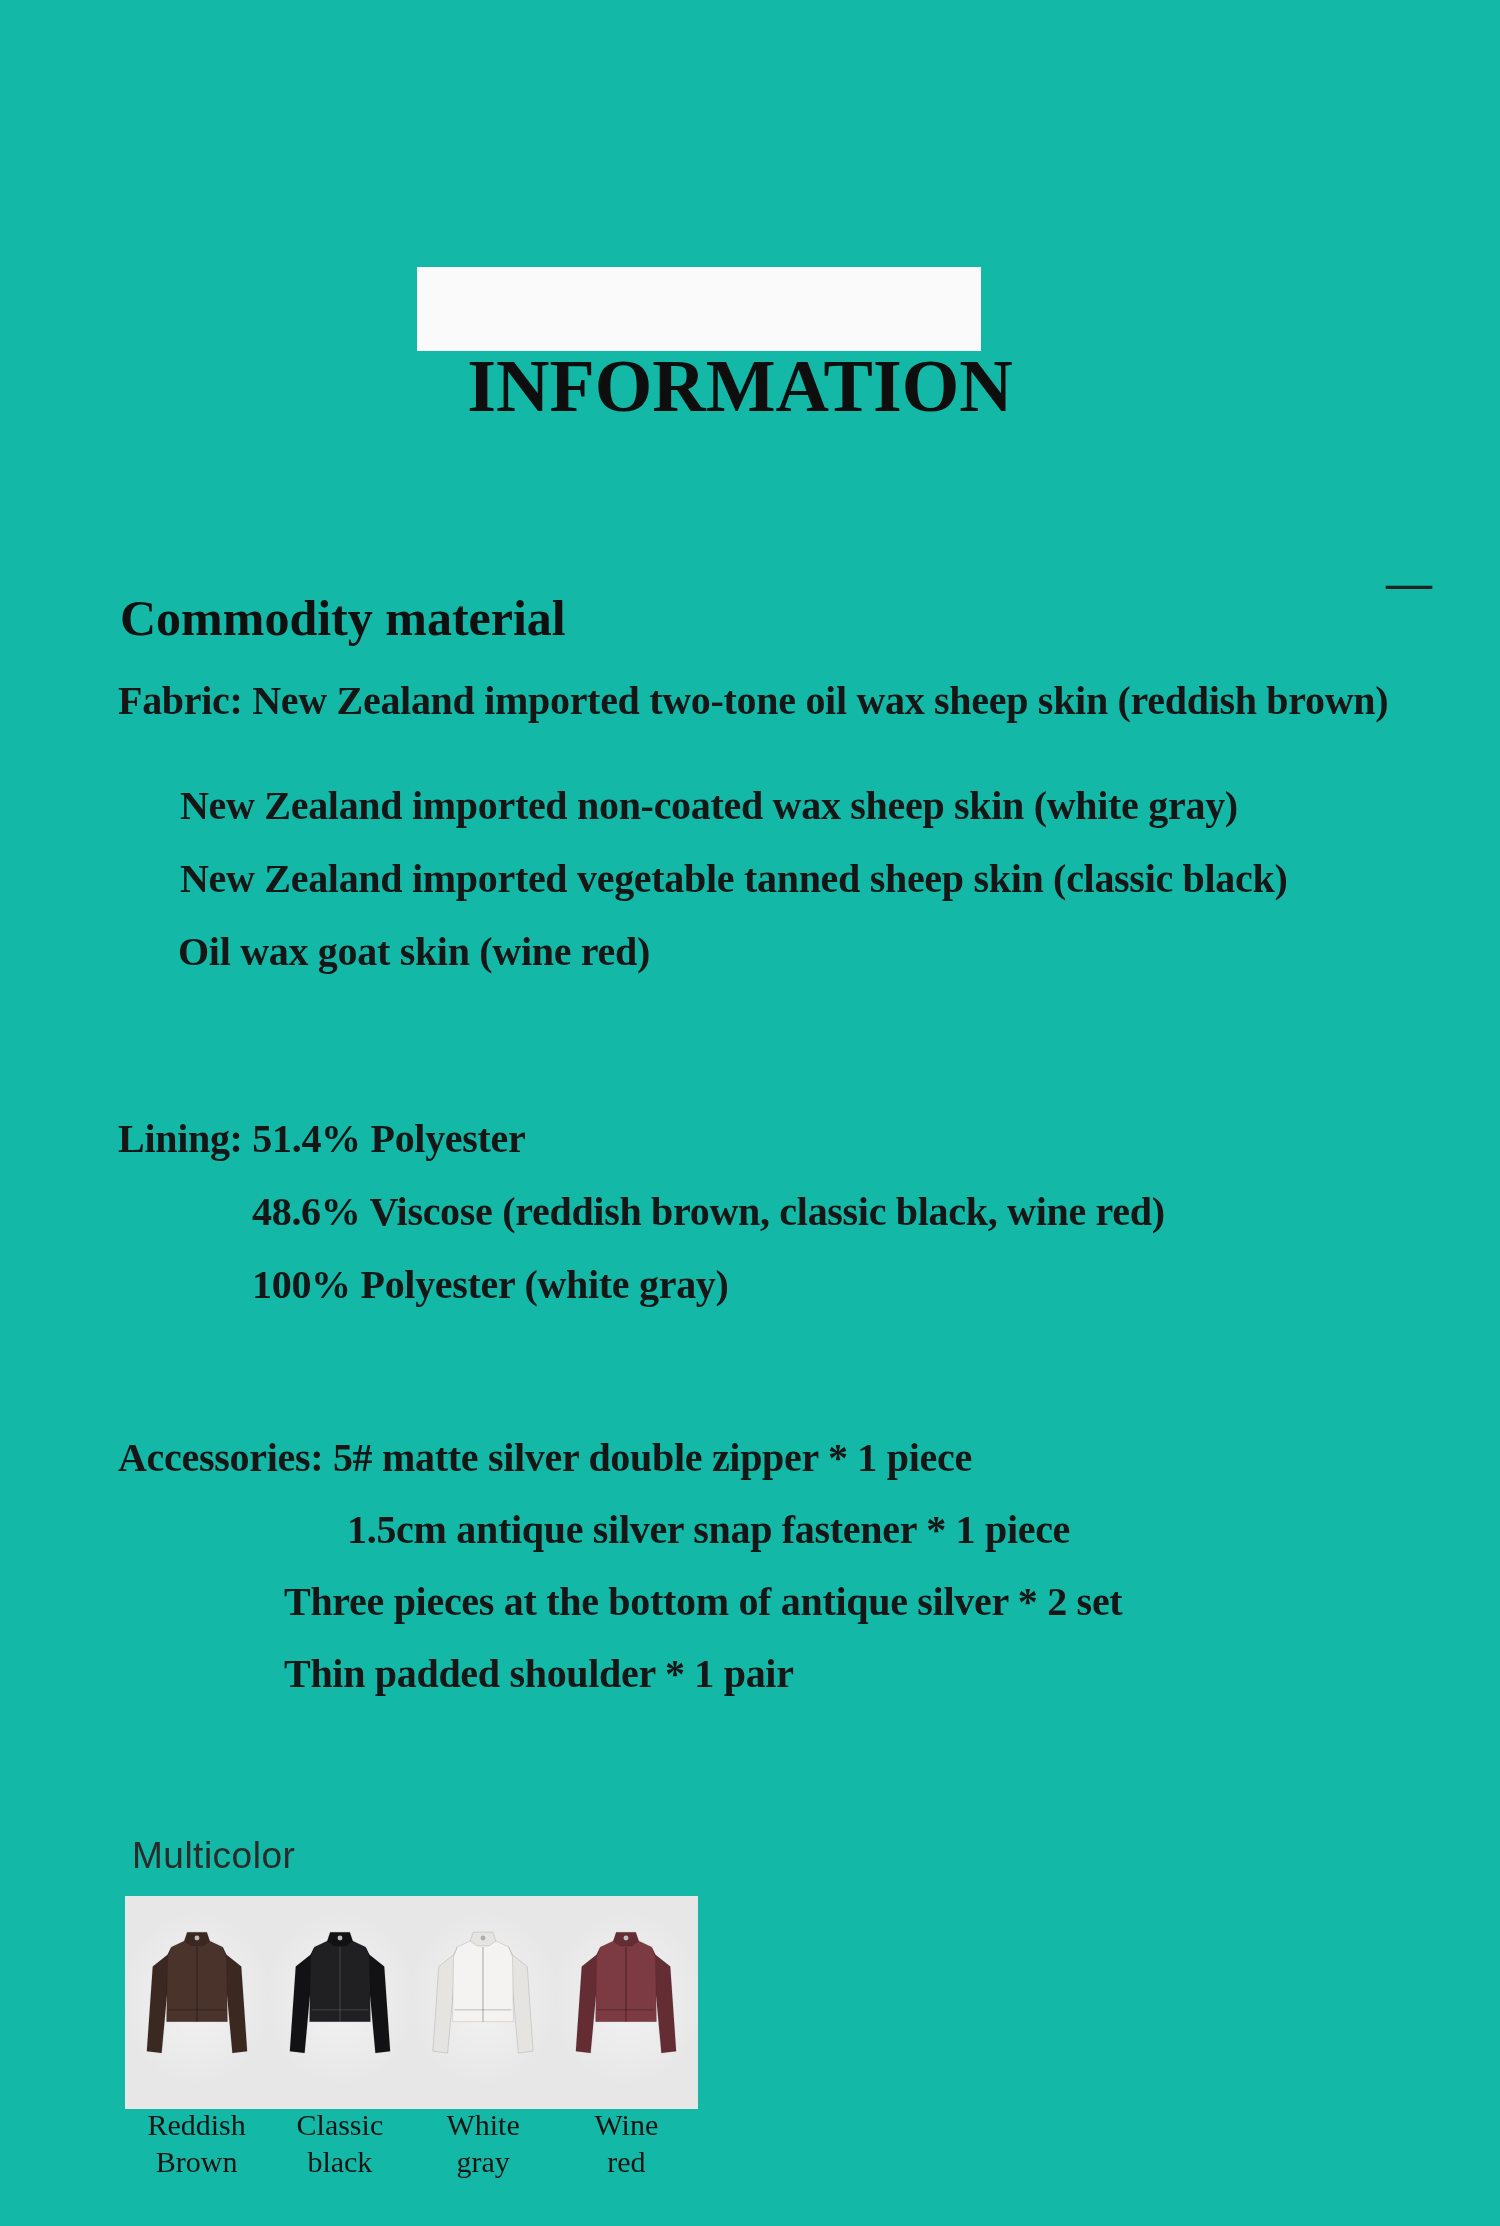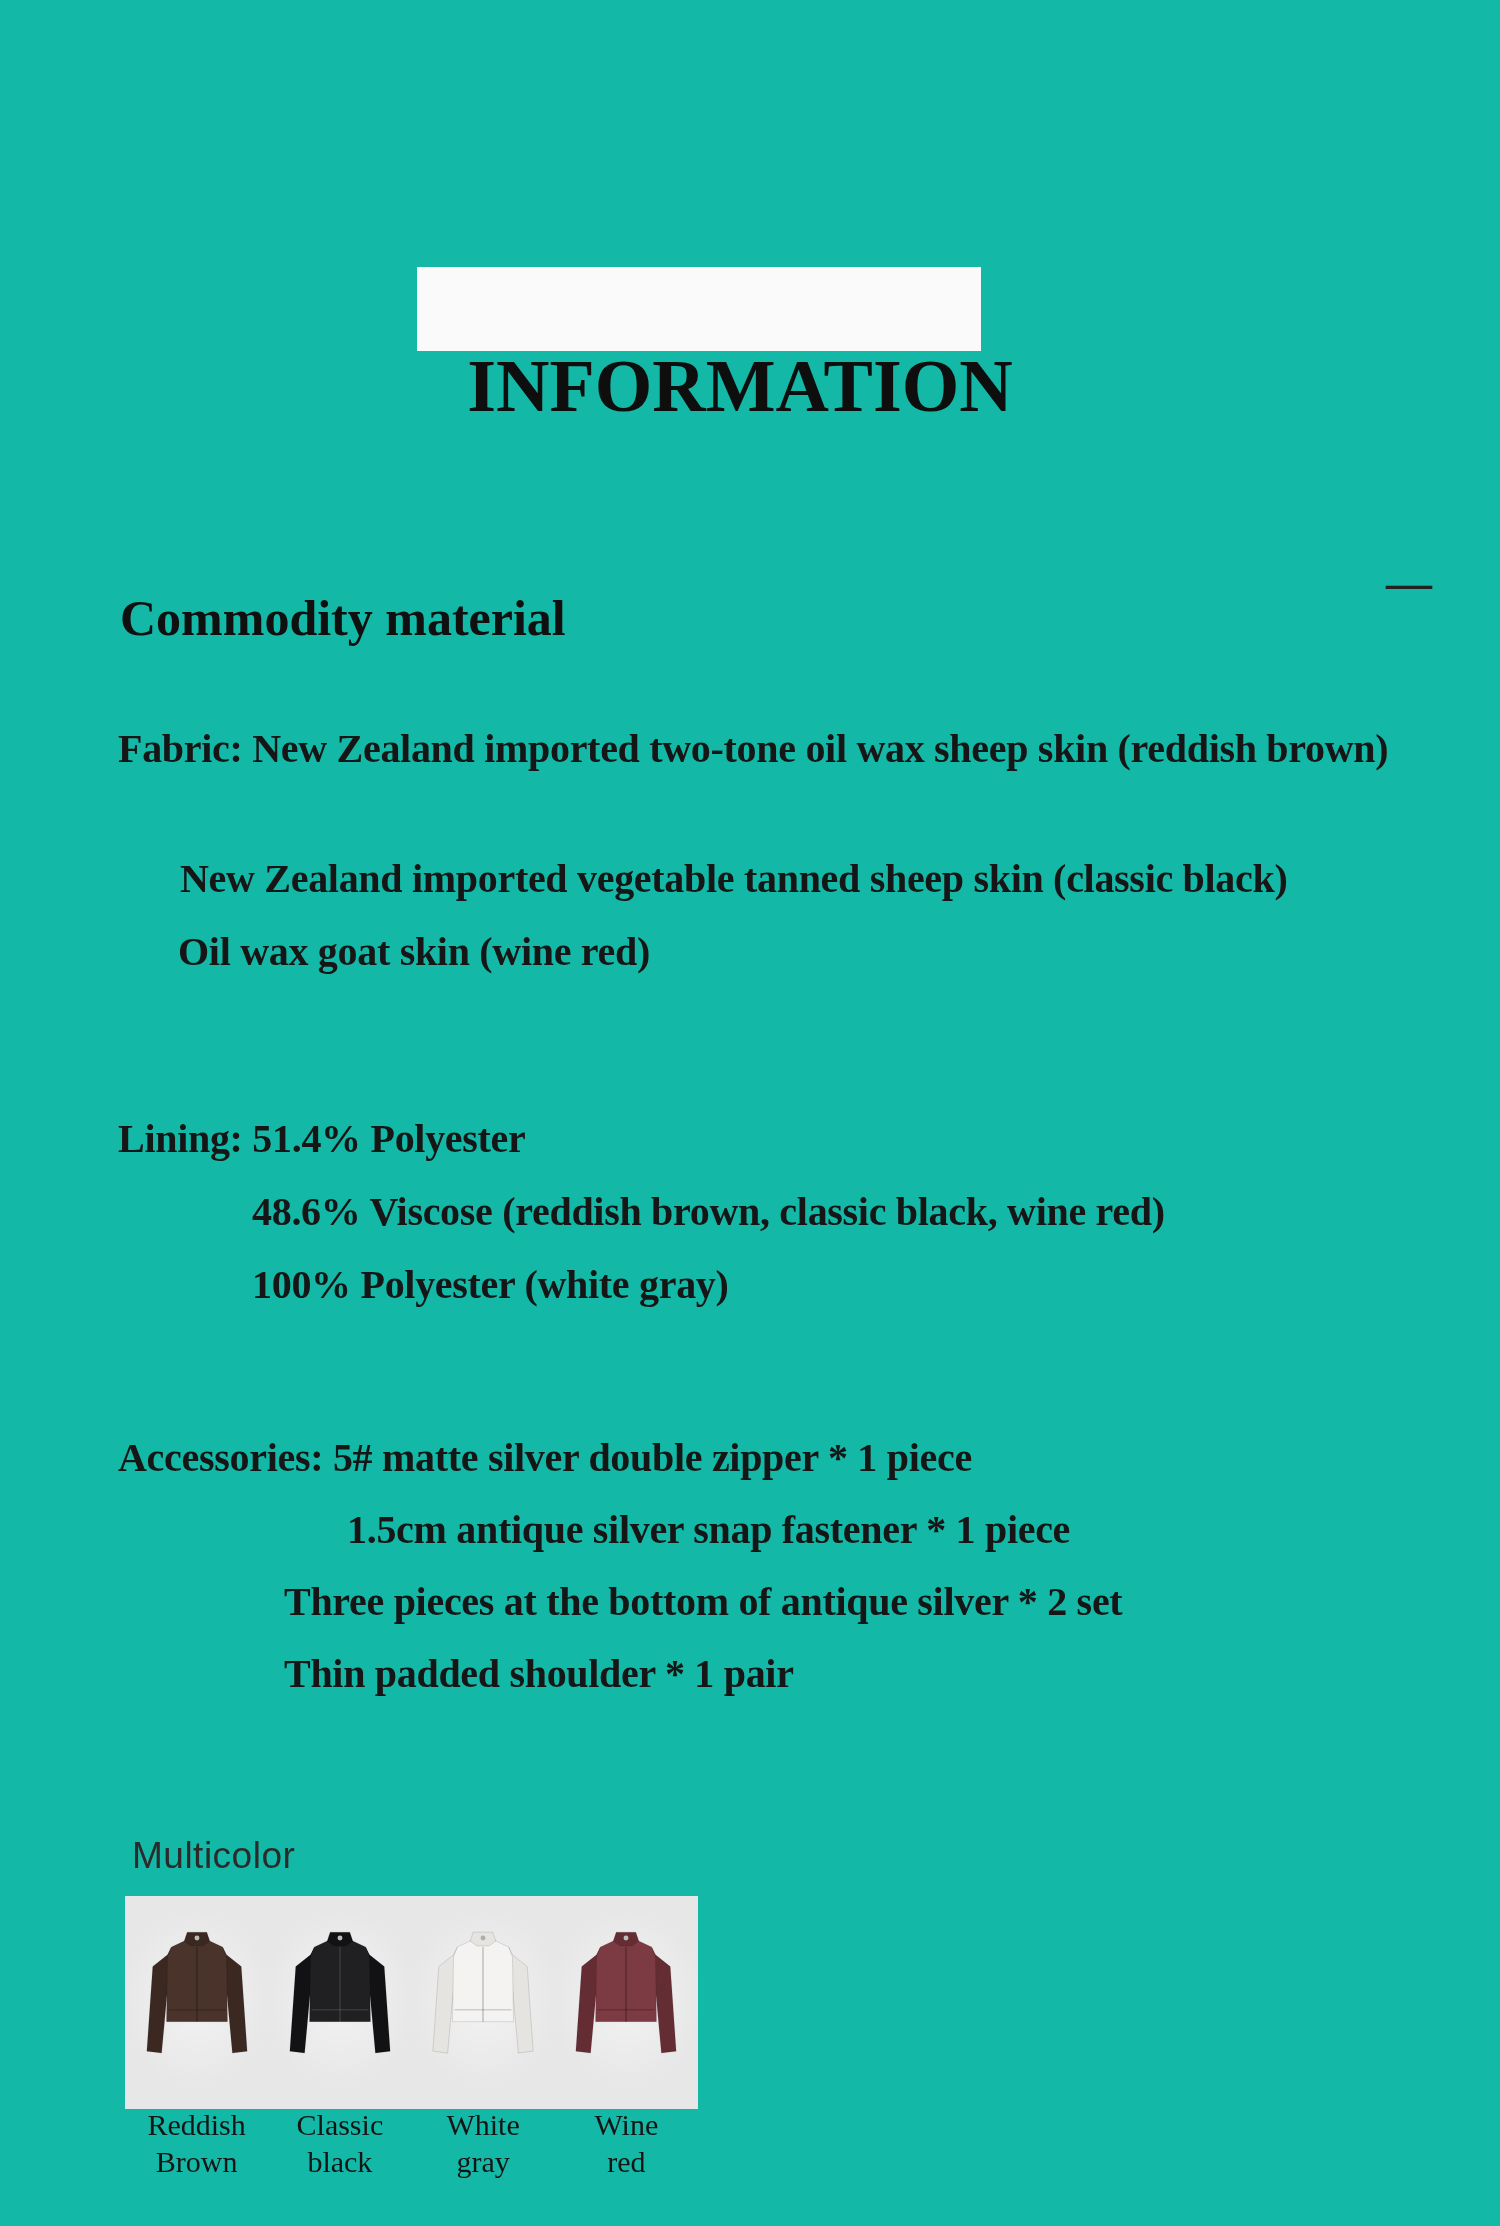--- a/index.html
+++ b/index.html
@@ -30,21 +30,21 @@
     position:absolute;left:1386px;top:546px;height:73px;line-height:73px;
     font-size:46px;font-weight:700;color:#222;white-space:nowrap;
     cursor:pointer;
   }
   .spec-line{
     position:absolute;height:73px;line-height:73px;
     font-size:40px;font-weight:700;letter-spacing:-0.3px;
     color:#161616;white-space:nowrap;
   }
   
-  .ln-f1{left:118px;top:712px;}
+  .ln-f1{left:118px;top:664px;}
   .ln-f2{left:180px;top:769px;}
   .ln-f3{left:180px;top:842px;}
   .ln-f4{left:178px;top:915px;text-align:right;}
   
   .ln-l1{left:118px;top:1102px;}
   .ln-l2{left:252px;top:1175px;}
   .ln-l3{left:252px;top:1248px;}
   
   .ln-a1{left:118px;top:1422px;height:72px;line-height:72px;}
   .ln-a2{left:347px;top:1494px;height:72px;line-height:72px;}
@@ -90,20 +90,21 @@
 <div class="canvas">
 
   <div class="faint-band"></div>
 
   <h1 class="page-title">INFORMATION</h1>
 
   <h2 class="section-heading">Commodity material</h2>
   <span class="collapse-dash">—</span>
 
   <div class="spec-line ln-f1">Fabric: New Zealand imported two-tone oil wax sheep skin (reddish brown)</div>
+  <div class="spec-line ln-f2">New Zealand imported non-coated wax sheep skin (white gray)</div>
   <div class="spec-line ln-f3">New Zealand imported vegetable tanned sheep skin (classic black)</div>
   <div class="spec-line ln-f4">Oil wax goat skin (wine red)</div>
 
   <div class="spec-line ln-l1">Lining: 51.4% Polyester</div>
   <div class="spec-line ln-l2">48.6% Viscose (reddish brown, classic black, wine red)</div>
   <div class="spec-line ln-l3">100% Polyester (white gray)</div>
 
   <div class="spec-line ln-a1">Accessories: 5# matte silver double zipper * 1 piece</div>
   <div class="spec-line ln-a2">1.5cm antique silver snap fastener * 1 piece</div>
   <div class="spec-line ln-a3">Three pieces at the bottom of antique silver * 2 set</div>

